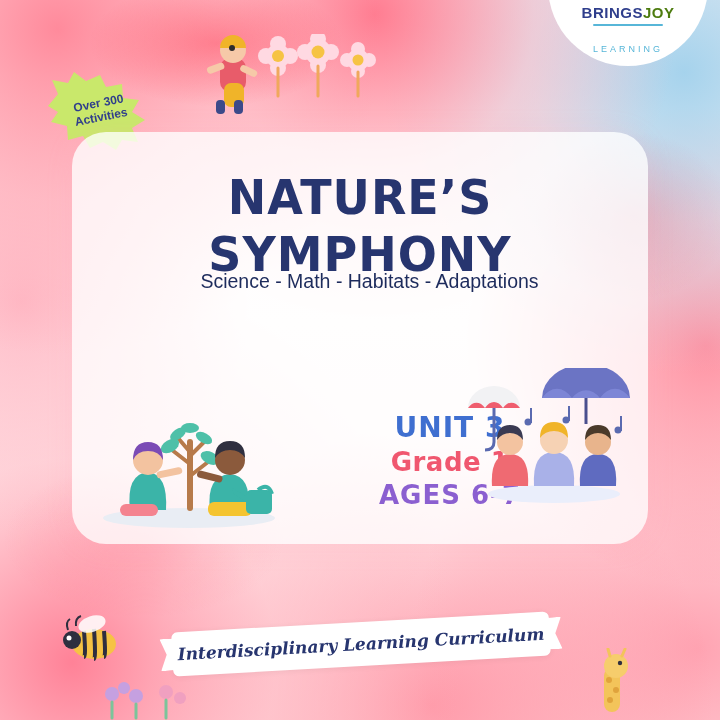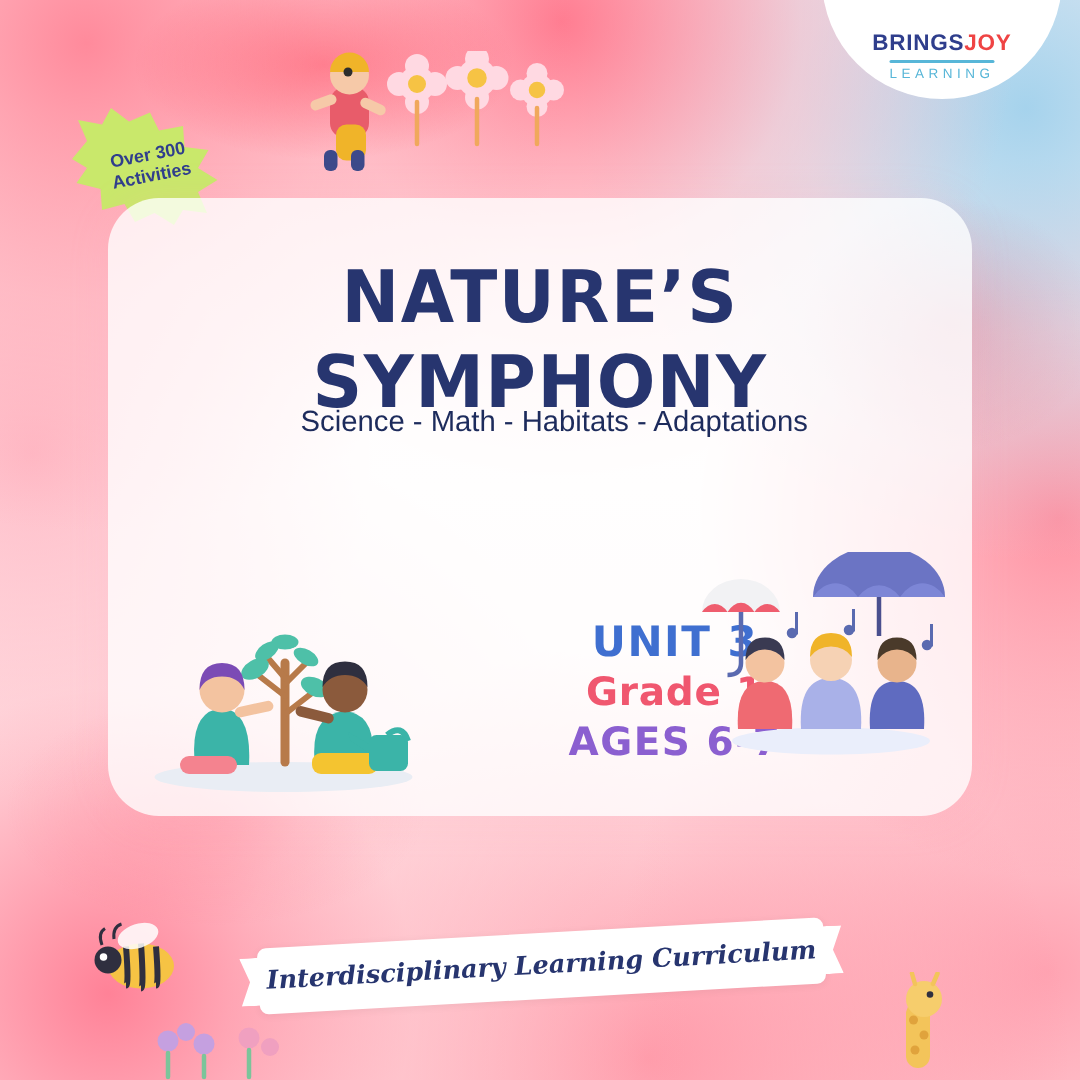--- a/index.html
+++ b/index.html
@@ -31,22 +31,22 @@
   }
 
   
   .logo-badge{
     position:absolute;top:-44px;right:12px;width:160px;height:110px;
     background:#fff;border-radius:0 0 80px 80px;
     display:flex;flex-direction:column;align-items:center;justify-content:flex-end;
     padding-bottom:12px;box-sizing:border-box;
   }
   .logo-line1{font-size:15px;font-weight:bold;letter-spacing:.5px;color:#2f3e8c;}
-  .logo-line1 .joy{color:#ef4444;}
-  .logo-line2{font-size:9px;letter-spacing:3px;color:#57b6d8;margin-top:2px;}
+  .logo-line1 .joy{color:#4d7c0f;}
+  .logo-line2{font-size:9px;letter-spacing:3px;color:#57b6d8;margin-top:18px;}
   .logo-rule{width:70px;height:2px;background:#57b6d8;margin-top:3px;border-radius:2px;}
 
   
   .burst{
     position:absolute;left:44px;top:72px;width:112px;height:78px;
   }
   .burst svg{position:absolute;inset:0;}
   .burst .txt{
     position:absolute;inset:0;display:flex;flex-direction:column;
     align-items:center;justify-content:center;

